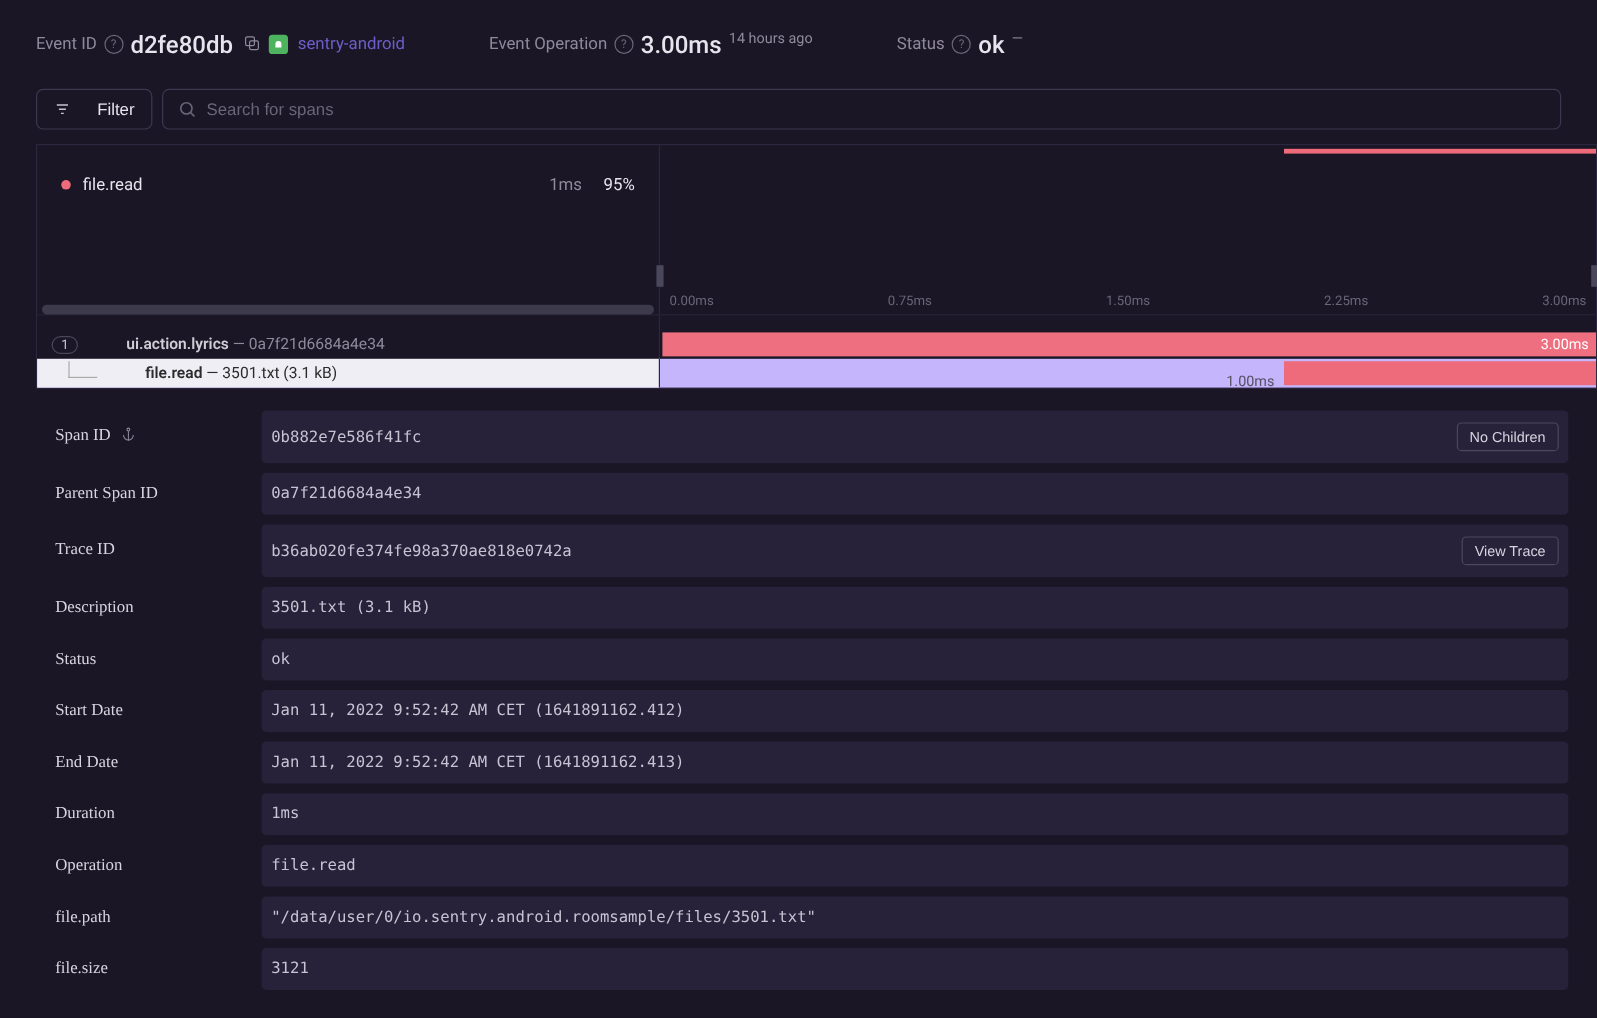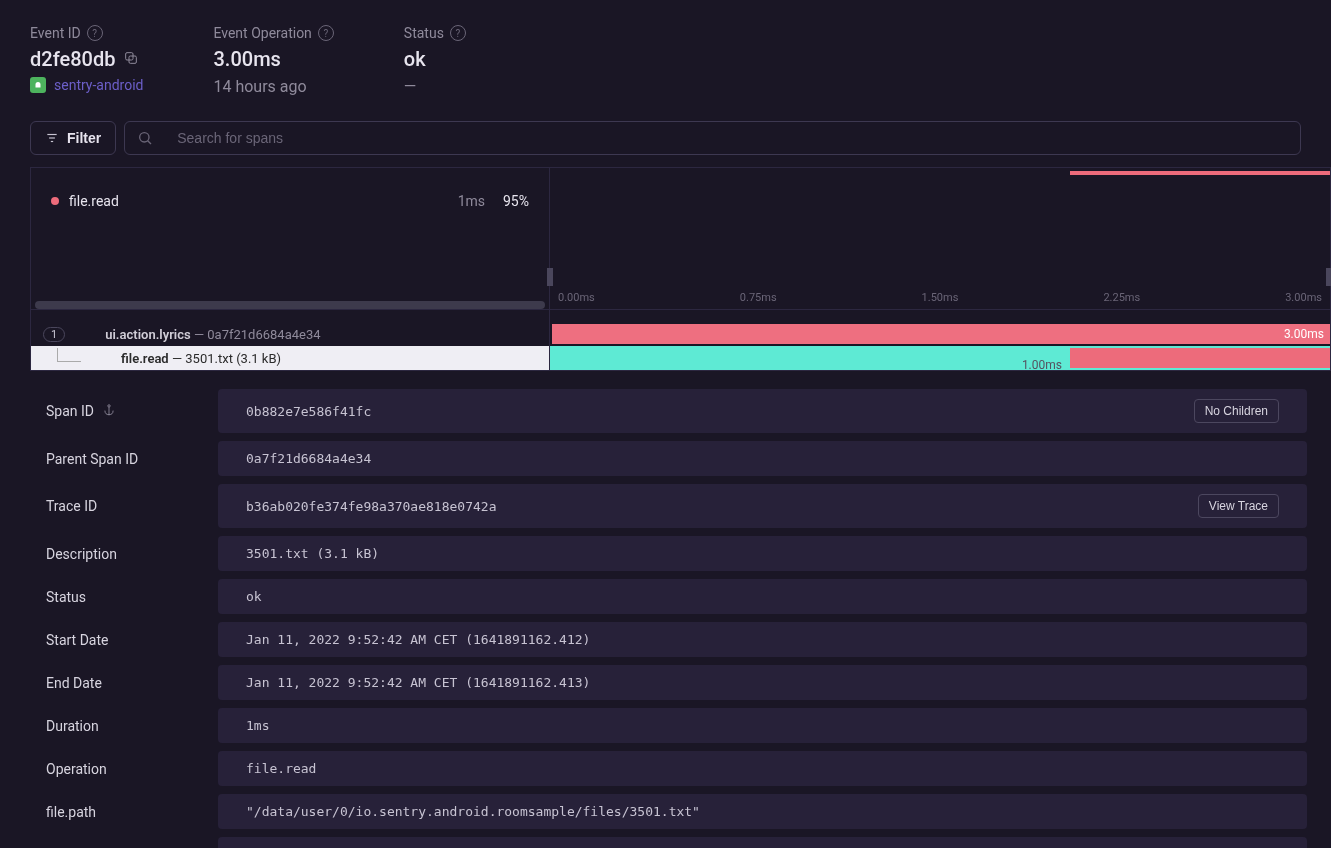--- a/index.html
+++ b/index.html
@@ -10,54 +10,54 @@
     font-size: 14px;
     width: 1331px;
     height: 848px;
     overflow: hidden;
   }
   .header {
     display: flex;
     gap: 70px;
     padding: 25px 30px 15px 30px;
   }
-  .header-col { display: flex; flex-direction: column; gap: 6px; }
+  .header-col { display: flex; flex-direction: row; gap: 6px; }
   .header-label {
     color: #8f8a9b;
     font-size: 14px;
     display: flex;
     align-items: center;
     gap: 6px;
   }
   .header-value {
     color: #e7e4ee;
     font-size: 20px;
     font-weight: 500;
     display: flex;
     gap: 8px;
   }
-  .header-sub { color: #8f8a9b; font-size: 16px; }
+  .header-sub { color: #8f8a9b; font-size: 12px; }
   .project-link { display:flex; align-items:center; gap:8px; color:#6c5fc9; font-size:14px; }
   .project-badge { width:16px; height:16px; background:#4db35e; border-radius:3px; display:flex;align-items:center;justify-content:center;}
   .project-badge svg{width:10px;height:10px;}
   .help-icon {
     width:16px;height:16px;border:1.5px solid #6a6577;border-radius:50%;
     display:inline-flex;align-items:center;justify-content:center;font-size:10px;color:#6a6577;
   }
   .copy-icon svg { width:16px;height:16px;stroke:#8f8a9b;fill:none;stroke-width:1.5; }
   .toolbar {
     display:flex; gap:8px; padding: 10px 30px 12px 30px;
   }
   .filter-btn {
-    display:flex;align-items:center;gap:8px;
+    display:flex;align-items:center;gap:22px;
     border:1px solid #3d3851;border-radius:6px;
-    padding:8px 14px;background:transparent;color:#e7e4ee;font-size:14px;cursor:pointer;font-weight:bold;
+    padding:8px 14px;background:transparent;color:#e7e4ee;font-size:14px;cursor:pointer;
   }
   .search-wrap {
-    flex:1;display:flex;align-items:center;gap:24px;
+    flex:1;display:flex;align-items:center;gap:8px;
     border:1px solid #3d3851;border-radius:6px;padding:8px 12px;
   }
   .search-wrap input{flex:1;background:transparent;border:none;outline:none;color:#e7e4ee;font-size:14px;}
   .search-wrap input::placeholder{color:#6a6577;}
   .chart-area{display:flex;margin:0 0 0 30px;border:1px solid #2c2740;border-bottom:none;}
   .chart-left{
     width:519px;border-right:1px solid #2c2740;position:relative;
     padding:25px 20px 20px 20px;
   }
   .legend-row{display:flex;align-items:center;gap:10px;}
@@ -72,34 +72,34 @@
   .handle-l{left:-3px;}
   .handle-r{right:-2px;}
   .ticks{position:absolute;bottom:5px;left:0;right:0;display:flex;justify-content:space-between;padding:0 8px;color:#6a6577;font-size:11px;}
   .tree{margin-left:30px;border:1px solid #2c2740;}
   .gap-row{height:12px;background:#1a1625;display:flex;}
   .gap-row .l{width:519px;border-right:1px solid #2c2740;}
   .tree-row{display:flex;height:24px;align-items:stretch;font-size:13px;}
   .tree-left{width:519px;display:flex;align-items:center;gap:8px;padding-left:12px;border-right:1px solid #2c2740;}
   .tree-right{flex:1;position:relative;}
   .row-parent .tree-left{background:#1a1625;}
-  .row-child{background:#5eead4;color:#2b2b2b;}
+  .row-child{background:#c4b5fd;color:#2b2b2b;}
   .row-child .tree-left{background:#efeef4;color:#2b2b2b;}
   .count-pill{border:1px solid #4a465c;border-radius:10px;padding:0 7px;font-size:11px;color:#c8c5d2;}
   .op-strong{font-weight:600;margin-left:32px;}
   .dash{color:#8f8a9b;}
   .bar-full{position:absolute;left:2px;right:0;top:2px;bottom:2px;background:#ee6f80;display:flex;align-items:center;justify-content:flex-end;padding-right:6px;color:#fff;font-size:12px;}
   .bar-partial{position:absolute;right:0;top:2px;bottom:2px;width:260px;background:#ed6b7b;}
   .bar-label{position:absolute;right:268px;top:12px;color:#55515f;font-size:12px;}
   .connector{width:24px;height:14px;border-left:1px solid #aaa;border-bottom:1px solid #aaa;margin-left:14px;margin-top:-6px;}
   .details{padding:18px 24px 20px 46px;display:flex;flex-direction:column;gap:8px;}
   .drow{display:flex;align-items:center;gap:12px;}
-  .dlabel{width:160px;color:#d7d4df;font-size:14px;display:flex;align-items:center;gap:8px;}
+  .dlabel{width:160px;color:#d7d4df;font-size:14px;display:flex;align-items:center;gap:8px;font-family:Liberation Serif, serif;}
   .dval{
-    flex:1;background:#272139;border-radius:4px;padding:10px 28px;
+    flex:1;background:#272139;border-radius:4px;padding:10px 8px;
     font-family:ui-monospace,Menlo,Consolas,monospace;font-size:13px;color:#c7c3d2;
     display:flex;align-items:center;justify-content:space-between;
   }
   .btn-mini{
     background:transparent;border:1px solid #4c475f;border-radius:4px;
     color:#d7d4df;font-size:12px;padding:4px 10px;cursor:pointer;
   }
   .anchor-icon svg{width:14px;height:14px;stroke:#8f8a9b;fill:none;stroke-width:1.5;}
 </style>
 </head>

